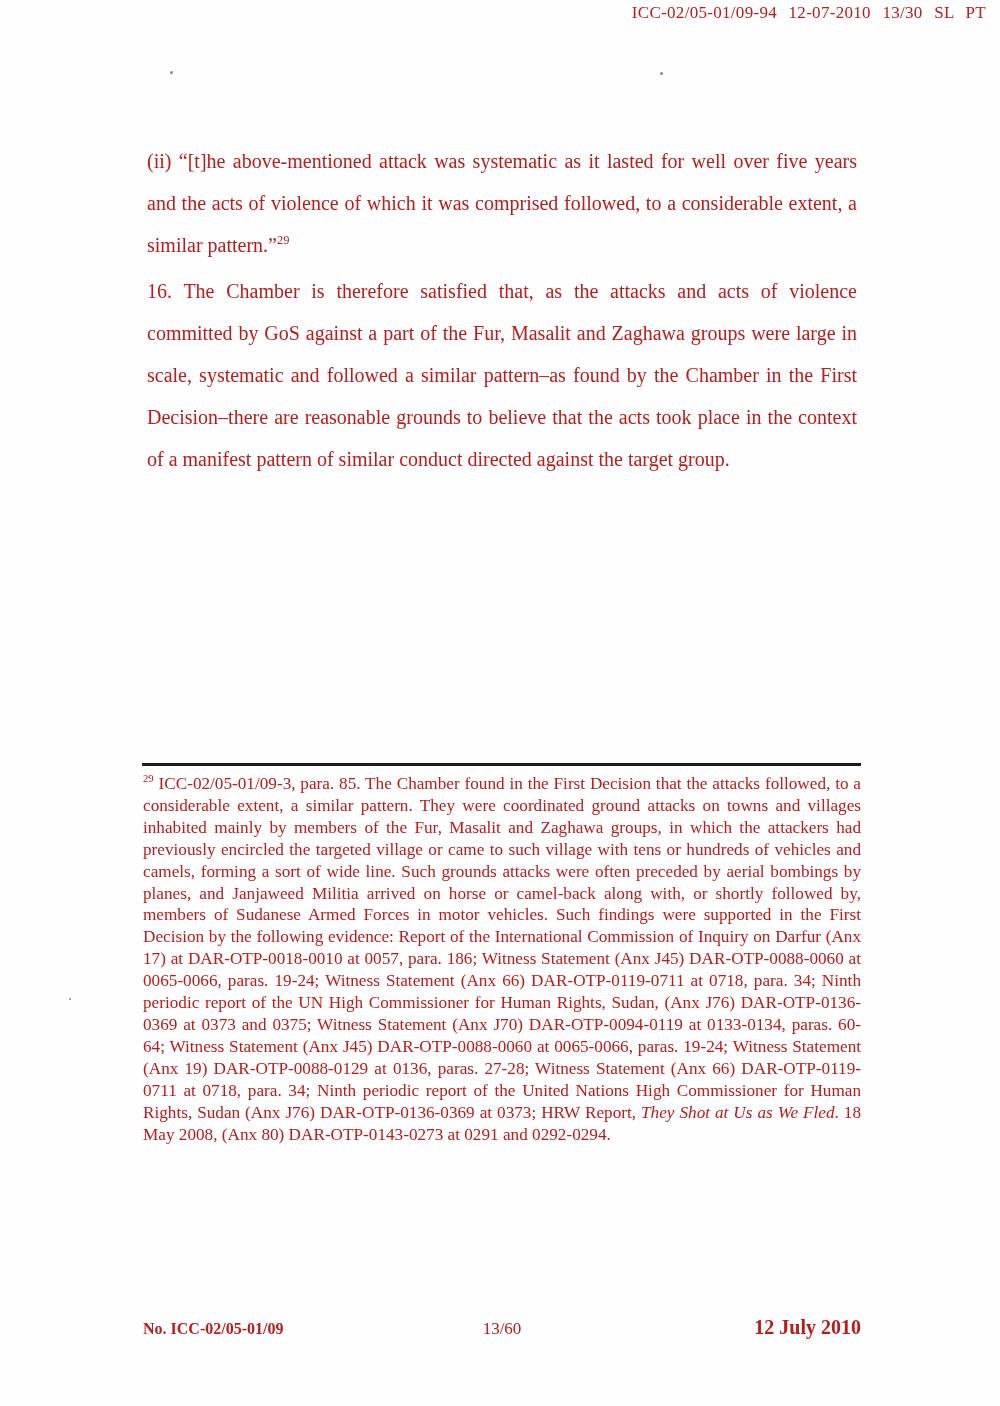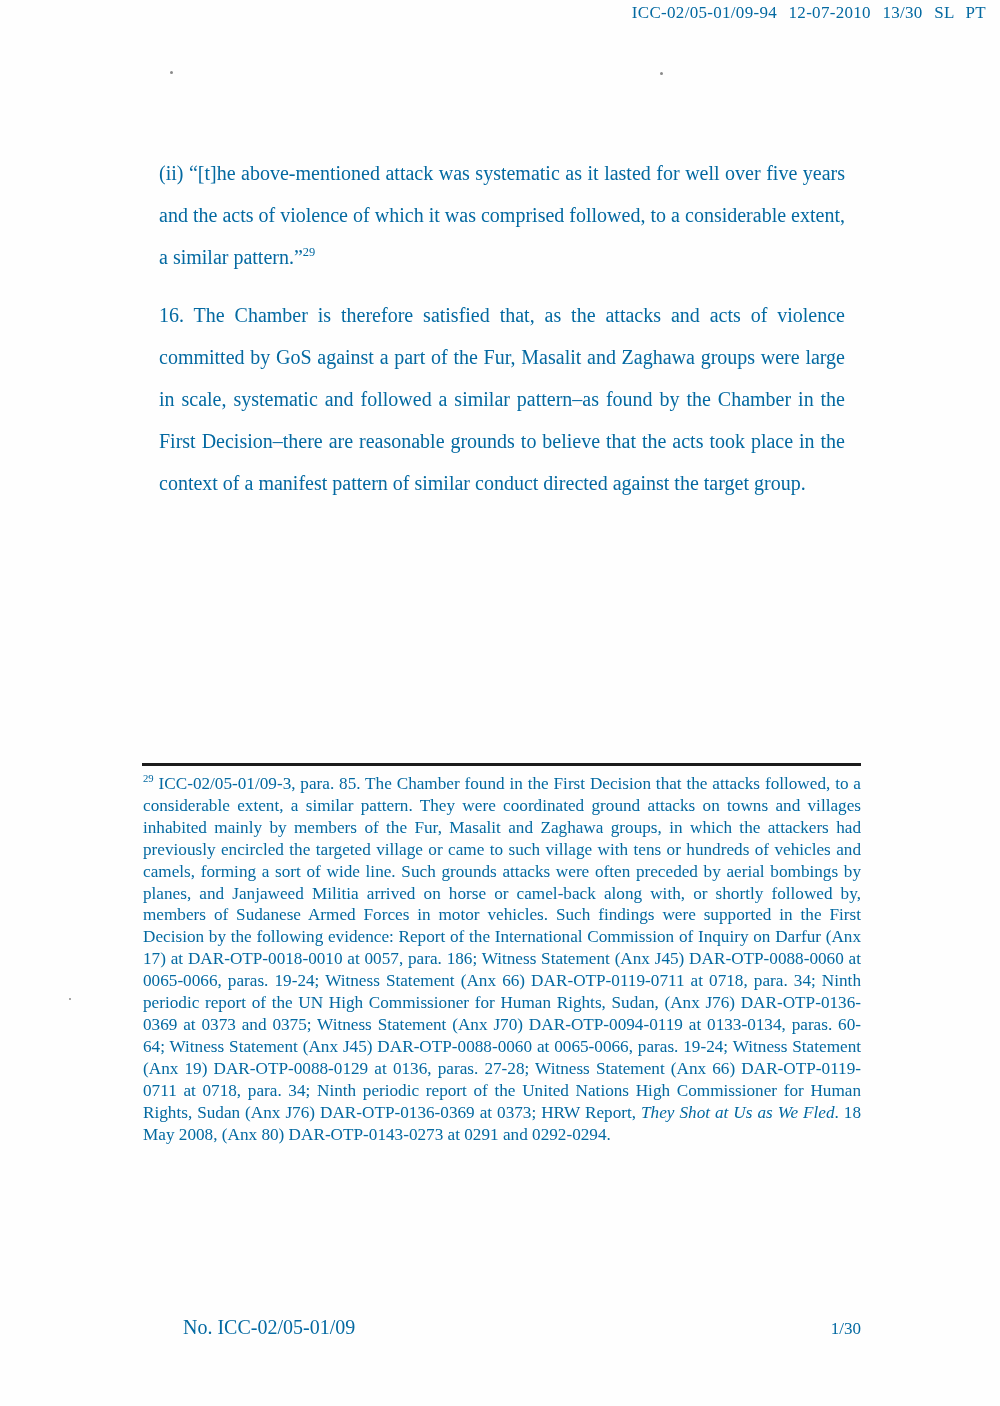--- a/index.html
+++ b/index.html
@@ -6,21 +6,21 @@
     margin: 0;
     padding: 0;
     background: #ffffff;
   }
   .page {
     position: relative;
     width: 1000px;
     height: 1406px;
     background: #fefefe;
     font-family: "Liberation Serif", "DejaVu Serif", serif;
-    color: #0369a1;
+    color: #b91c1c;
     overflow: hidden;
   }
   .stamp {
     position: absolute;
     top: 3px;
     right: 14px;
     font-size: 17px;
     letter-spacing: 0.3px;
     word-spacing: 7px;
     white-space: nowrap;
@@ -28,21 +28,21 @@
   .body-text {
     position: absolute;
     left: 143px;
     top: 136px;
     width: 718px;
     font-size: 20px;
     line-height: 42px;
     text-align: justify;
   }
   .body-text p {
-    margin: 16px;
+    margin: 4px;
     padding: 0;
   }
   sup {
     font-size: 0.62em;
     line-height: 0;
     vertical-align: super;
   }
   .fn-sep {
     position: absolute;
     left: 142px;
@@ -68,23 +68,22 @@
     position: absolute;
     left: 143px;
     top: 1316px;
     width: 718px;
     display: flex;
     align-items: baseline;
   }
   .footer-left {
     flex: 1;
     text-align: left;
-    font-weight: normal;
-    font-size: 20px;
-    margin-left: 40px;
+    font-weight: bold;
+    font-size: 16px;
   }
   .footer-mid {
     flex: 0 0 auto;
     font-size: 17px;
   }
   .footer-right {
     flex: 1;
     text-align: right;
     font-weight: bold;
     font-size: 20px;
@@ -117,16 +116,17 @@
   </div>
 
   <div class="fn-sep"></div>
 
   <div class="footnotes">
     <p><sup>29</sup><span> ICC-02/05-01/09-3, para. 85. The Chamber found in the First Decision that the attacks followed, to a considerable extent, a similar pattern. They were coordinated ground attacks on towns and villages inhabited mainly by members of the Fur, Masalit and Zaghawa groups, in which the attackers had previously encircled the targeted village or came to such village with tens or hundreds of vehicles and camels, forming a sort of wide line. Such grounds attacks were often preceded by aerial bombings by planes, and Janjaweed Militia arrived on horse or camel-back along with, or shortly followed by, members of Sudanese Armed Forces in motor vehicles. Such findings were supported in the First Decision by the following evidence: Report of the International Commission of Inquiry on Darfur (Anx 17) at DAR-OTP-0018-0010 at 0057, para. 186; Witness Statement (Anx J45) DAR-OTP-0088-0060 at 0065-0066, paras. 19-24; Witness Statement (Anx 66) DAR-OTP-0119-0711 at 0718, para. 34; Ninth periodic report of the UN High Commissioner for Human Rights, Sudan, (Anx J76) DAR-OTP-0136-0369 at 0373 and 0375; Witness Statement (Anx J70) DAR-OTP-0094-0119 at 0133-0134, paras. 60-64; Witness Statement (Anx J45) DAR-OTP-0088-0060 at 0065-0066, paras. 19-24; Witness Statement (Anx 19) DAR-OTP-0088-0129 at 0136, paras. 27-28; Witness Statement (Anx 66) DAR-OTP-0119-0711 at 0718, para. 34; Ninth periodic report of the United Nations High Commissioner for Human Rights, Sudan (Anx J76) DAR-OTP-0136-0369 at 0373; HRW Report, </span><span style="font-style: italic;">They Shot at Us as We Fled</span><span>. 18 May 2008, (Anx 80) DAR-OTP-0143-0273 at 0291 and 0292-0294.</span></p>
   </div>
 
   <div class="footer">
     <span class="footer-left">No. ICC-02/05-01/09</span>
-    <span class="footer-mid">1/30</span>
+    <span class="footer-mid">13/60</span>
+    <span class="footer-right">12 July 2010</span>
   </div>
 
 </div>
 
 </body></html>

